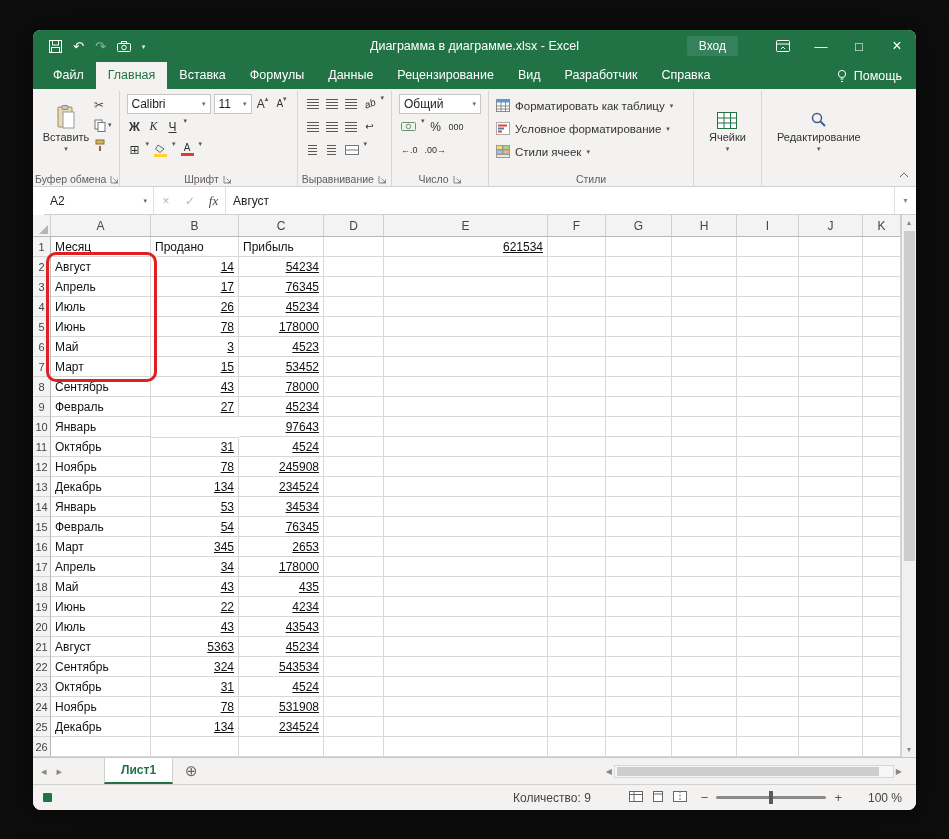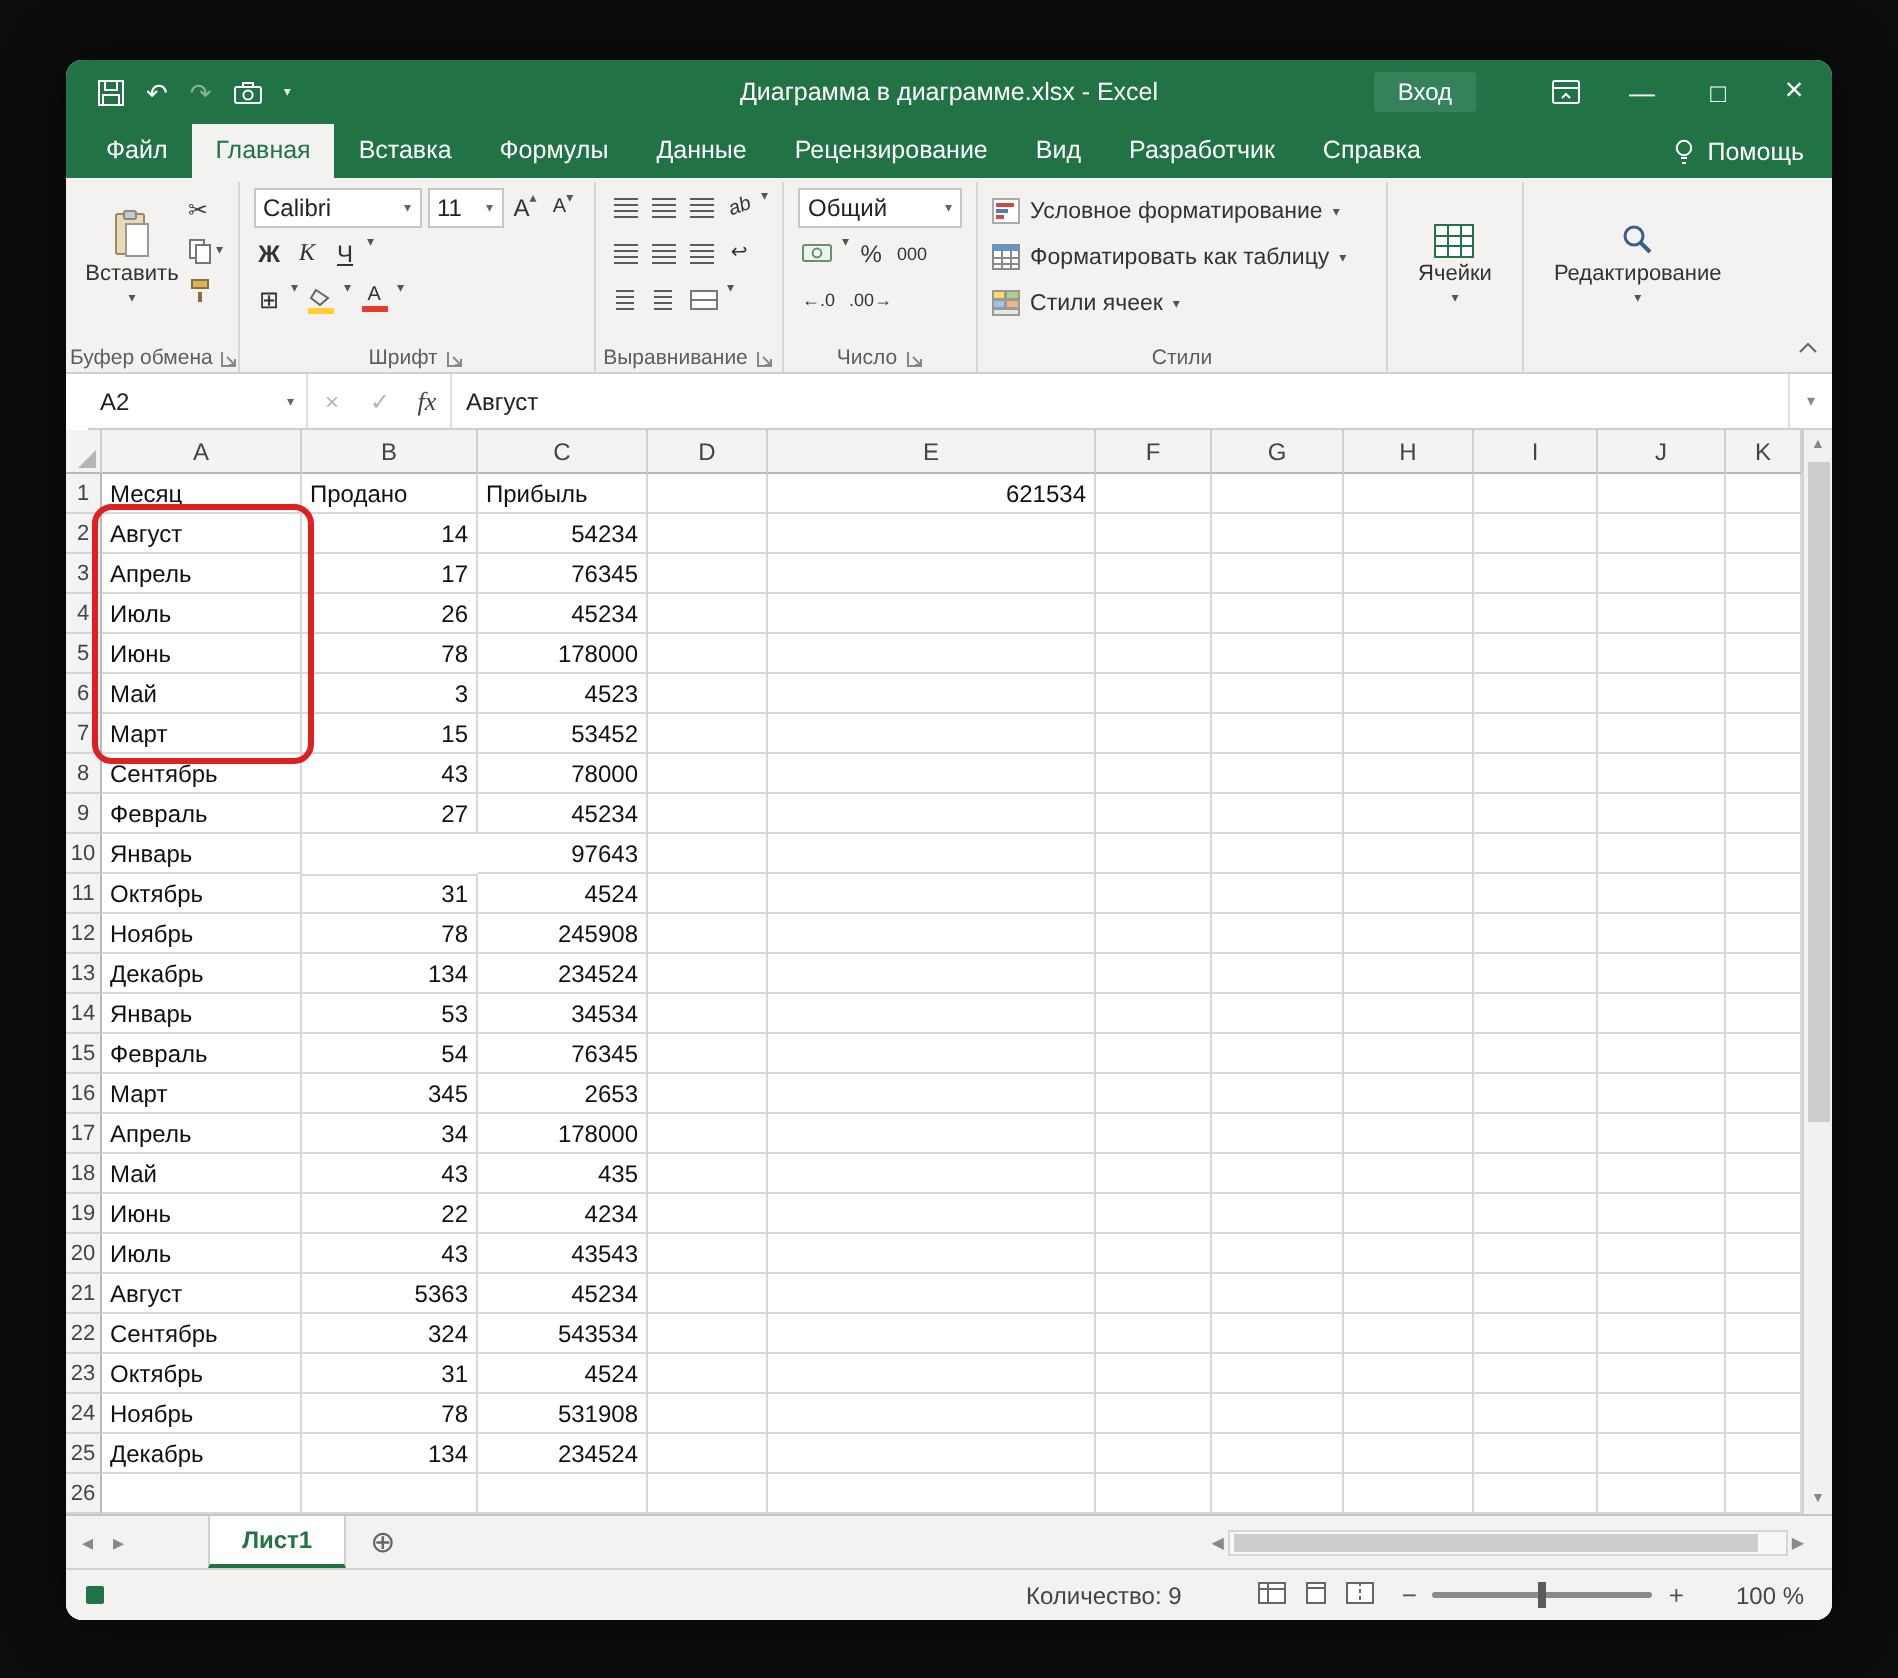--- a/index.html
+++ b/index.html
@@ -80,21 +80,21 @@
   .hcell { height:22px; background:#f3f3f3; border-right:1px solid #cfcfcf; border-bottom:1px solid #b9b9b9;
            display:flex; align-items:center; justify-content:center; font-size:12px; color:#444; flex:0 0 auto; }
   .hcell.corner { position:relative; }
   .hcell.corner::after { content:""; position:absolute; right:2px; bottom:2px;
                          border-left:9px solid transparent; border-bottom:9px solid #b5b5b5; }
   .grow { display:flex; height:20px; }
   .rhead { background:#f3f3f3; border-right:1px solid #b9b9b9; border-bottom:1px solid #d4d4d4;
            display:flex; align-items:center; justify-content:center; font-size:11px; color:#444; flex:0 0 auto; }
   .cell { border-right:1px solid #d8d8d8; border-bottom:1px solid #d8d8d8; font-size:12px; color:#111;
           display:flex; align-items:center; padding:0 4px; overflow:hidden; white-space:nowrap; flex:0 0 auto; }
-  .cell.num { justify-content:flex-end; }
+  .cell.num { justify-content:flex-end;text-decoration:underline; }
   .annotation { position:absolute; left:13px; top:37px; width:111px; height:130px;
                 border:3px solid #e02020; border-radius:10px; z-index:5; pointer-events:none; }
   .vscroll { width:15px; background:#f1f1f1; border-left:1px solid #d0d0d0; position:relative;
              display:flex; flex-direction:column; align-items:center; font-size:7px; color:#888; }
   .varrow { height:15px; display:flex; align-items:center; justify-content:center; width:100%; }
   .vthumb { position:absolute; top:16px; left:2px; width:11px; height:330px; background:#cdcdcd; }
   .vscroll .dn { position:absolute; bottom:0; }
 
   
   .tabbar { height:27px; background:#f3f2f1; border-top:1px solid #c8c6c4; display:flex; align-items:stretch;
@@ -352,38 +352,38 @@
         <svg class="launcher" width="9" height="9">
             <path d="M1 1v7h7" fill="none" stroke="#888"></path>
             <path d="M3.5 3.5l4 4M7.5 4.5v3h-3" fill="none" stroke="#888"></path>
           </svg>
       </div>
     </div>
 
     <div class="rgroup" style="min-width:205px;">
       <div class="srow">
         <svg width="14" height="13">
-            <rect x="0.5" y="0.5" width="13" height="12" fill="#fff" stroke="#aaa"></rect>
-            <rect x="2" y="2.5" width="9" height="2" fill="#d64541"></rect>
-            <rect x="2" y="5.5" width="6" height="2" fill="#4a7ebb"></rect>
-            <rect x="2" y="8.5" width="4" height="2" fill="#d64541"></rect>
-          </svg>
-        <span>Условное форматирование</span>
-        <span class="tinycaret">▾</span>
-      </div>
-      <div class="srow">
-        <svg width="14" height="13">
             <rect x="0.5" y="0.5" width="13" height="12" fill="#fff" stroke="#888"></rect>
             <rect x="0.5" y="0.5" width="13" height="3" fill="#5b9bd5"></rect>
             <line x1="5" y1="0" x2="5" y2="13" stroke="#888"></line>
             <line x1="9.5" y1="0" x2="9.5" y2="13" stroke="#888"></line>
             <line x1="0" y1="7" x2="14" y2="7" stroke="#888"></line>
             <line x1="0" y1="10" x2="14" y2="10" stroke="#888"></line>
           </svg>
         <span>Форматировать как таблицу</span>
+        <span class="tinycaret">▾</span>
+      </div>
+      <div class="srow">
+        <svg width="14" height="13">
+            <rect x="0.5" y="0.5" width="13" height="12" fill="#fff" stroke="#aaa"></rect>
+            <rect x="2" y="2.5" width="9" height="2" fill="#d64541"></rect>
+            <rect x="2" y="5.5" width="6" height="2" fill="#4a7ebb"></rect>
+            <rect x="2" y="8.5" width="4" height="2" fill="#d64541"></rect>
+          </svg>
+        <span>Условное форматирование</span>
         <span class="tinycaret">▾</span>
       </div>
       <div class="srow">
         <svg width="14" height="13">
             <rect x="0.5" y="0.5" width="6" height="4" fill="#ffd966" stroke="#999"></rect>
             <rect x="7" y="0.5" width="6.5" height="4" fill="#a9d08e" stroke="#999"></rect>
             <rect x="0.5" y="5" width="6" height="4" fill="#9dc3e6" stroke="#999"></rect>
             <rect x="7" y="5" width="6.5" height="4" fill="#f4b183" stroke="#999"></rect>
             <rect x="0.5" y="9.5" width="13" height="3" fill="#e7e6e6" stroke="#999"></rect>
           </svg>

